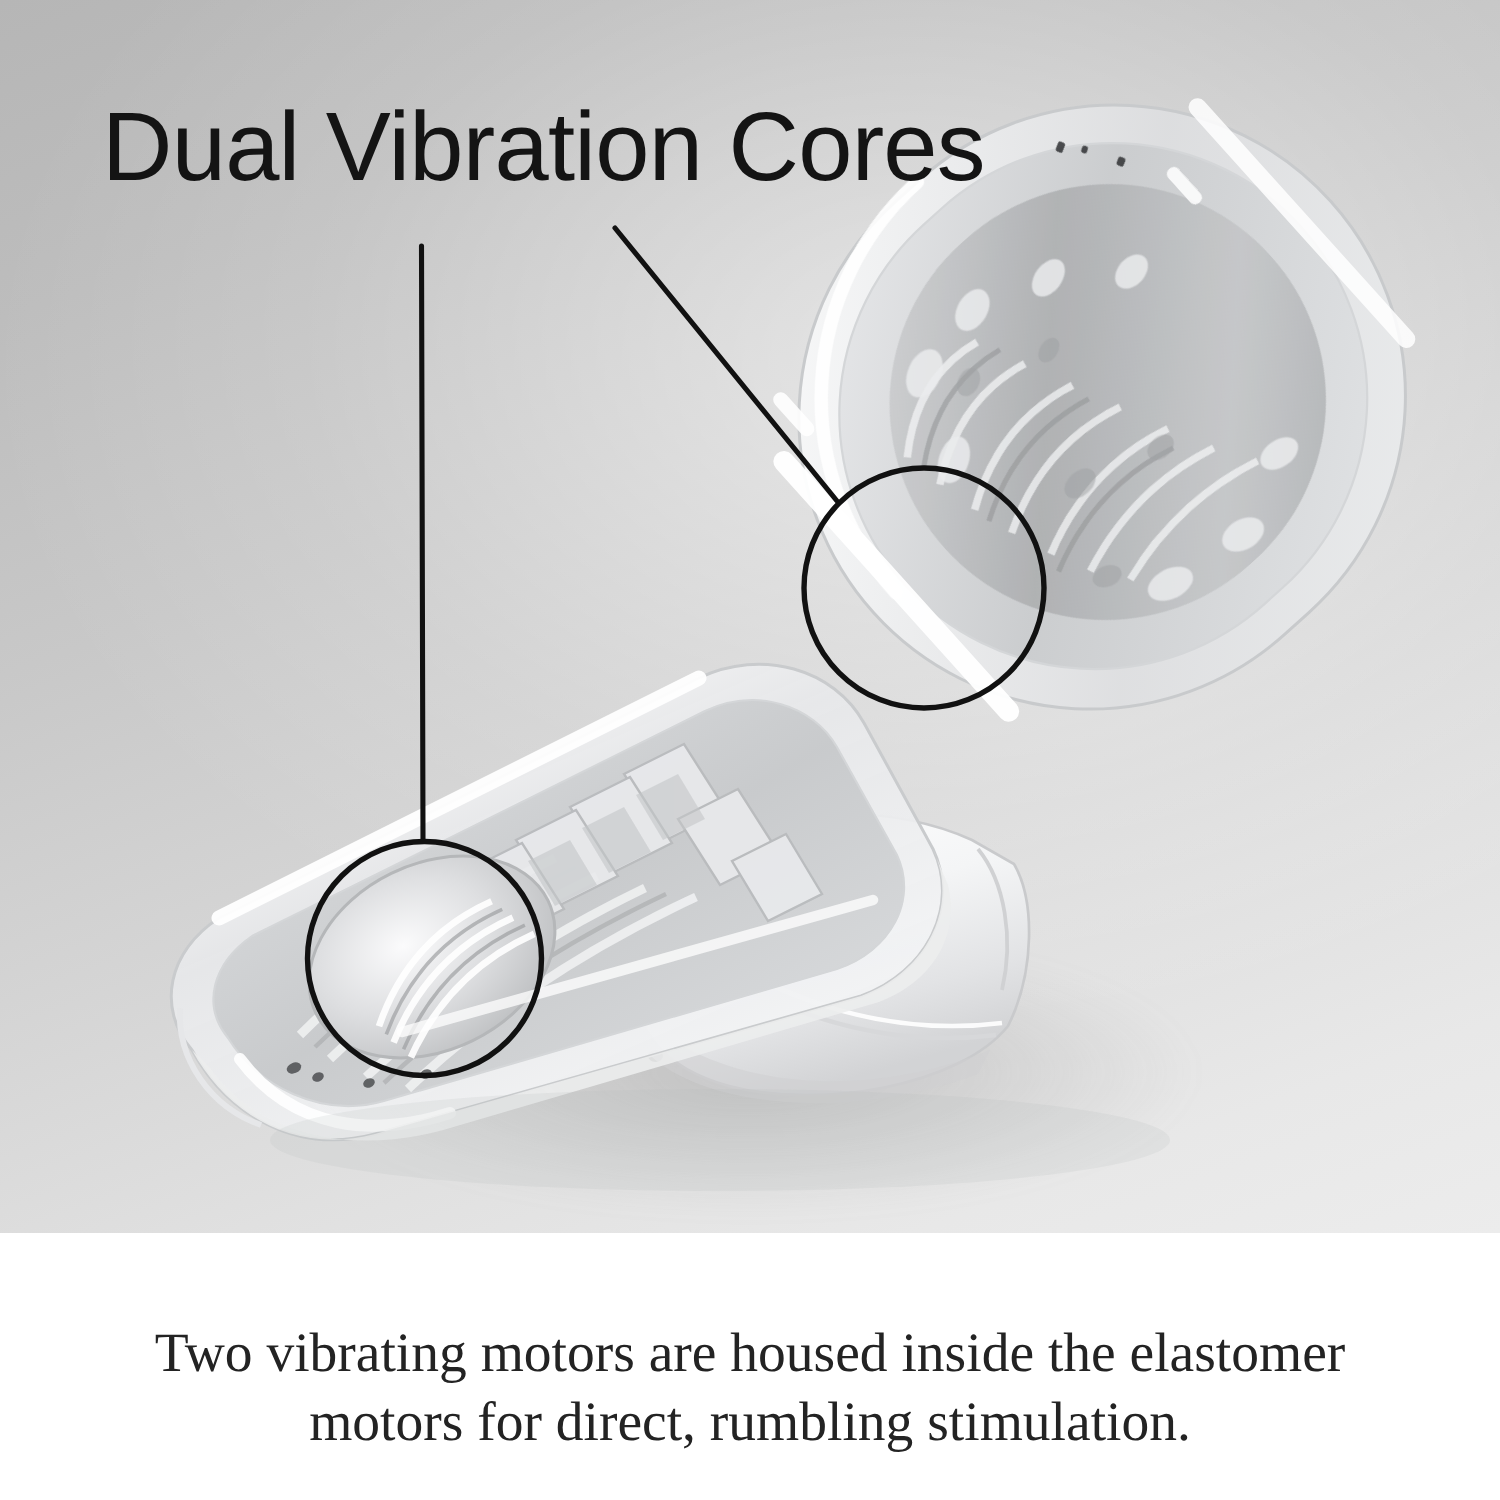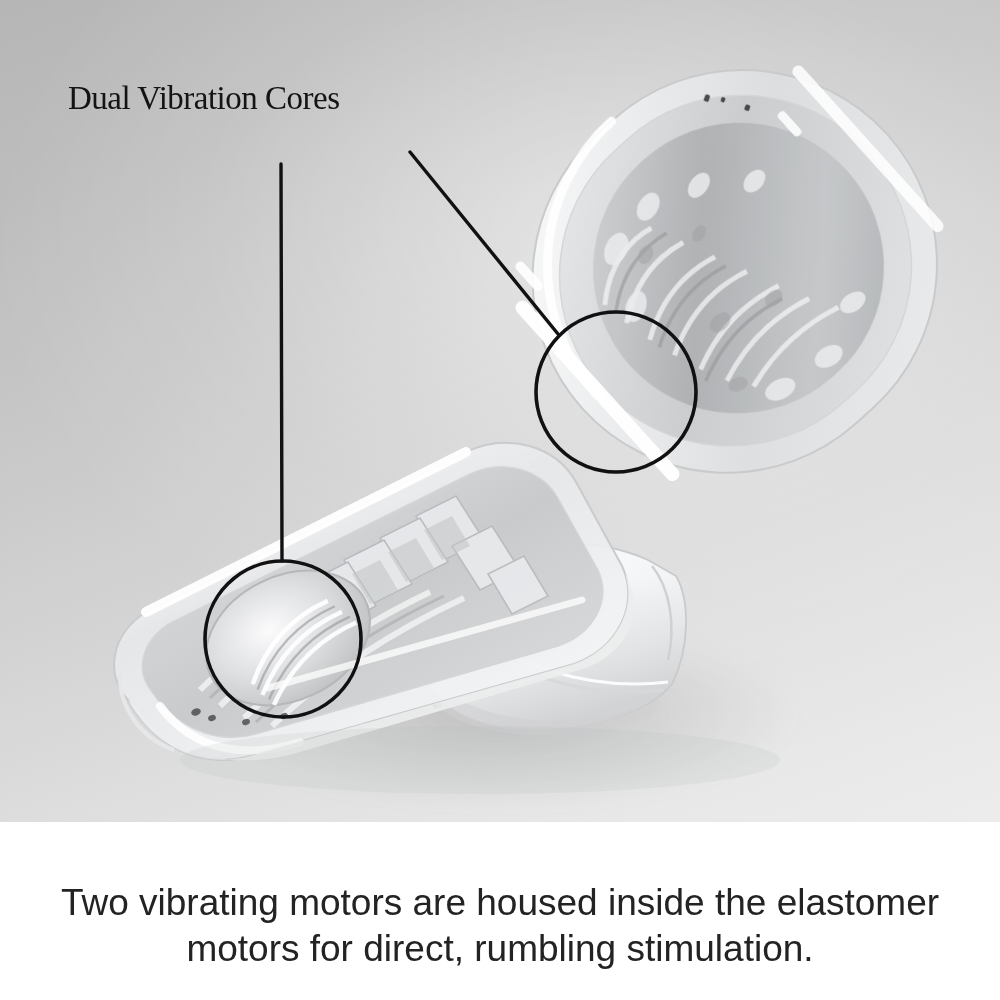--- a/index.html
+++ b/index.html
@@ -55,26 +55,26 @@
     top: 0;
     width: 1000px;
     height: 822px;
   }
 
   
   #title {
     position: absolute;
     left: 68px;
     top: 72px;
-    font-size: 33px;
+    font-size: 65px;
     line-height: 52px;
     letter-spacing: -0.5px;
     color: #141414;
     white-space: nowrap;
-    font-family: Liberation Serif, serif;
+    font-family: Liberation Sans, sans-serif;
   }
 
   
   #callout-svg {
     position: absolute;
     left: 0;
     top: 0;
     width: 1000px;
     height: 822px;
     pointer-events: none;
@@ -94,21 +94,21 @@
     justify-content: flex-start;
     padding-top: 58px;
     box-sizing: border-box;
   }
   .caption-line {
     color: #232323;
     font-size: 37px;
     line-height: 46px;
     text-align: left;
     white-space: nowrap;
-    font-family: Liberation Sans, sans-serif;
+    font-family: Liberation Serif, serif;
   }
 </style>
 </head>
 <body>
 
 <div id="page">
 
   <div id="photo">
 
     <div id="table-shadow"></div>

